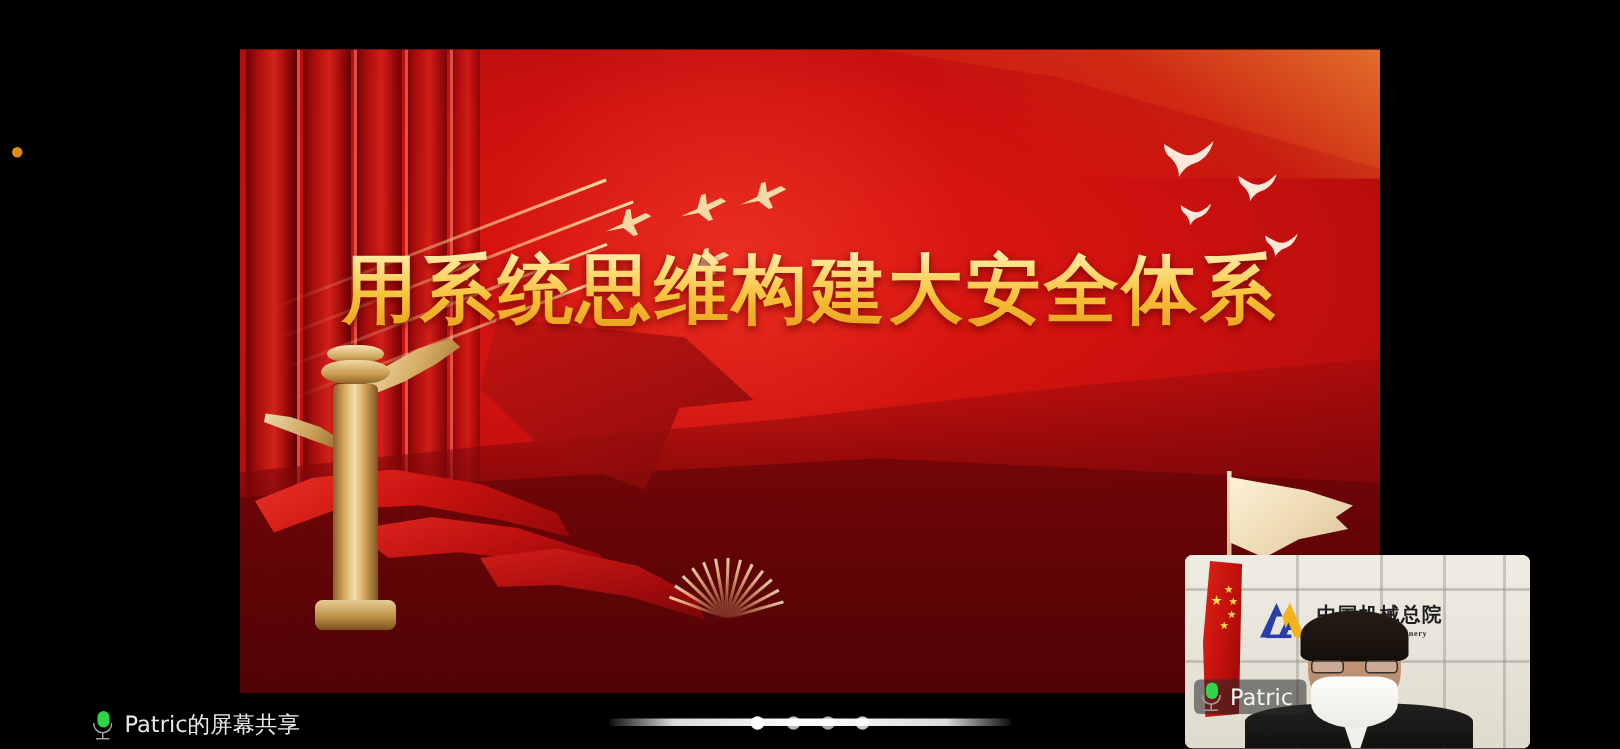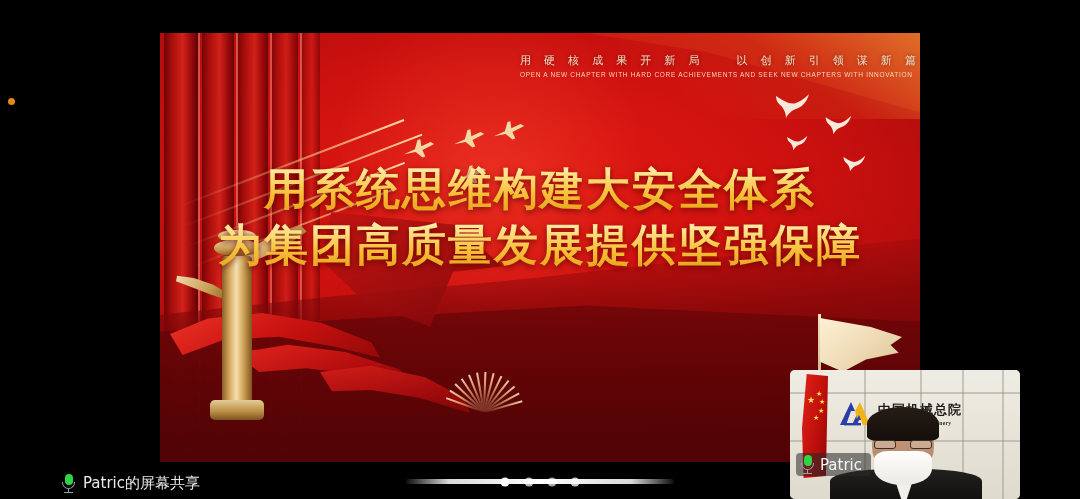--- a/index.html
+++ b/index.html
@@ -80,21 +80,21 @@
     margin-top:3px; font-size:6.5px; letter-spacing:.7px; color:#f2d9bb;
     white-space:nowrap; transform:scaleY(1.08);
   }
 
   
   .title-block{
     position:absolute; left:0; right:0; top:128px; text-align:center;
   }
   .title-line{
     font-family:"DejaVu Sans","Liberation Sans",sans-serif;
-    font-weight:bold; font-size:44px; line-height:1.28; letter-spacing:2px;
+    font-weight:bold; font-size:50px; line-height:1.28; letter-spacing:2px;
     background:linear-gradient(180deg,#fff4c9 0%,#ffe083 26%,#f7c038 58%,#e49b14 100%);
     -webkit-background-clip:text; background-clip:text; color:transparent;
     -webkit-text-fill-color:transparent;
     filter:drop-shadow(0 2px 3px rgba(90,0,0,.75));
   }
 
   
   .planes{ position:absolute; left:20px; top:60px; width:320px; height:150px; }
   .trail{
     position:absolute; height:2px; transform-origin:left center;
@@ -313,28 +313,20 @@
       <div class="col-hi" style="left:110px;"></div>
       <div class="col-hi" style="left:140px;"></div>
     </div>
 
     <div class="sheen"></div>
     <div class="wave wave-c"></div>
     <div class="wave-top-glow"></div>
     <div class="wave wave-a"></div>
     <div class="wave wave-b"></div>
 
-    <div class="header-zone">
-      <div class="header-cn">
-        <span>用 硬 核 成 果 开 新 局</span>
-        <span class="gap"></span>
-        <span>以 创 新 引 领 谋 新 篇</span>
-      </div>
-      <div class="header-en">OPEN A NEW CHAPTER WITH HARD CORE ACHIEVEMENTS AND SEEK NEW CHAPTERS WITH INNOVATION</div>
-    </div>
 
     <div class="planes">
       <div class="trail" style="left:0px;  top:112px; width:240px; transform:rotate(-21deg);"></div>
       <div class="trail" style="left:4px;  top:132px; width:255px; transform:rotate(-21deg);"></div>
       <div class="trail" style="left:8px;  top:152px; width:232px; transform:rotate(-21deg);"></div>
       <div class="trail" style="left:14px; top:172px; width:214px; transform:rotate(-21deg);"></div>
 
       <div class="plane" style="left:222px; top:46px; transform:rotate(-16deg);">
         <svg width="34" height="20" viewBox="0 0 34 20">
             <path fill="currentColor" d="M1 11 L13 9 L18 1 L21 1 L20 8 L30 6.5 L33 9.5 L20 12 L21 19 L18 19 L13 12 Z"></path>
@@ -413,21 +405,20 @@
     <div class="flag">
       <div class="flag-pole"></div>
       <div class="flag-cloth"></div>
       <div class="flag-hand" style="left:14px;"></div>
       <div class="flag-hand" style="left:40px;"></div>
       <div class="flag-hand" style="left:66px;"></div>
     </div>
 
     <div class="title-block">
       <div class="title-line">用系统思维构建大安全体系</div>
-      <div class="title-line">为集团高质量发展提供坚强保障</div>
     </div>
   </div>
 
   <div class="bottom-bar">
 
     <div class="share-label">
       <span class="mic-icon">
         <span class="mic-cap"></span>
           <span class="mic-arc"></span>
         <span class="mic-stem"></span>

